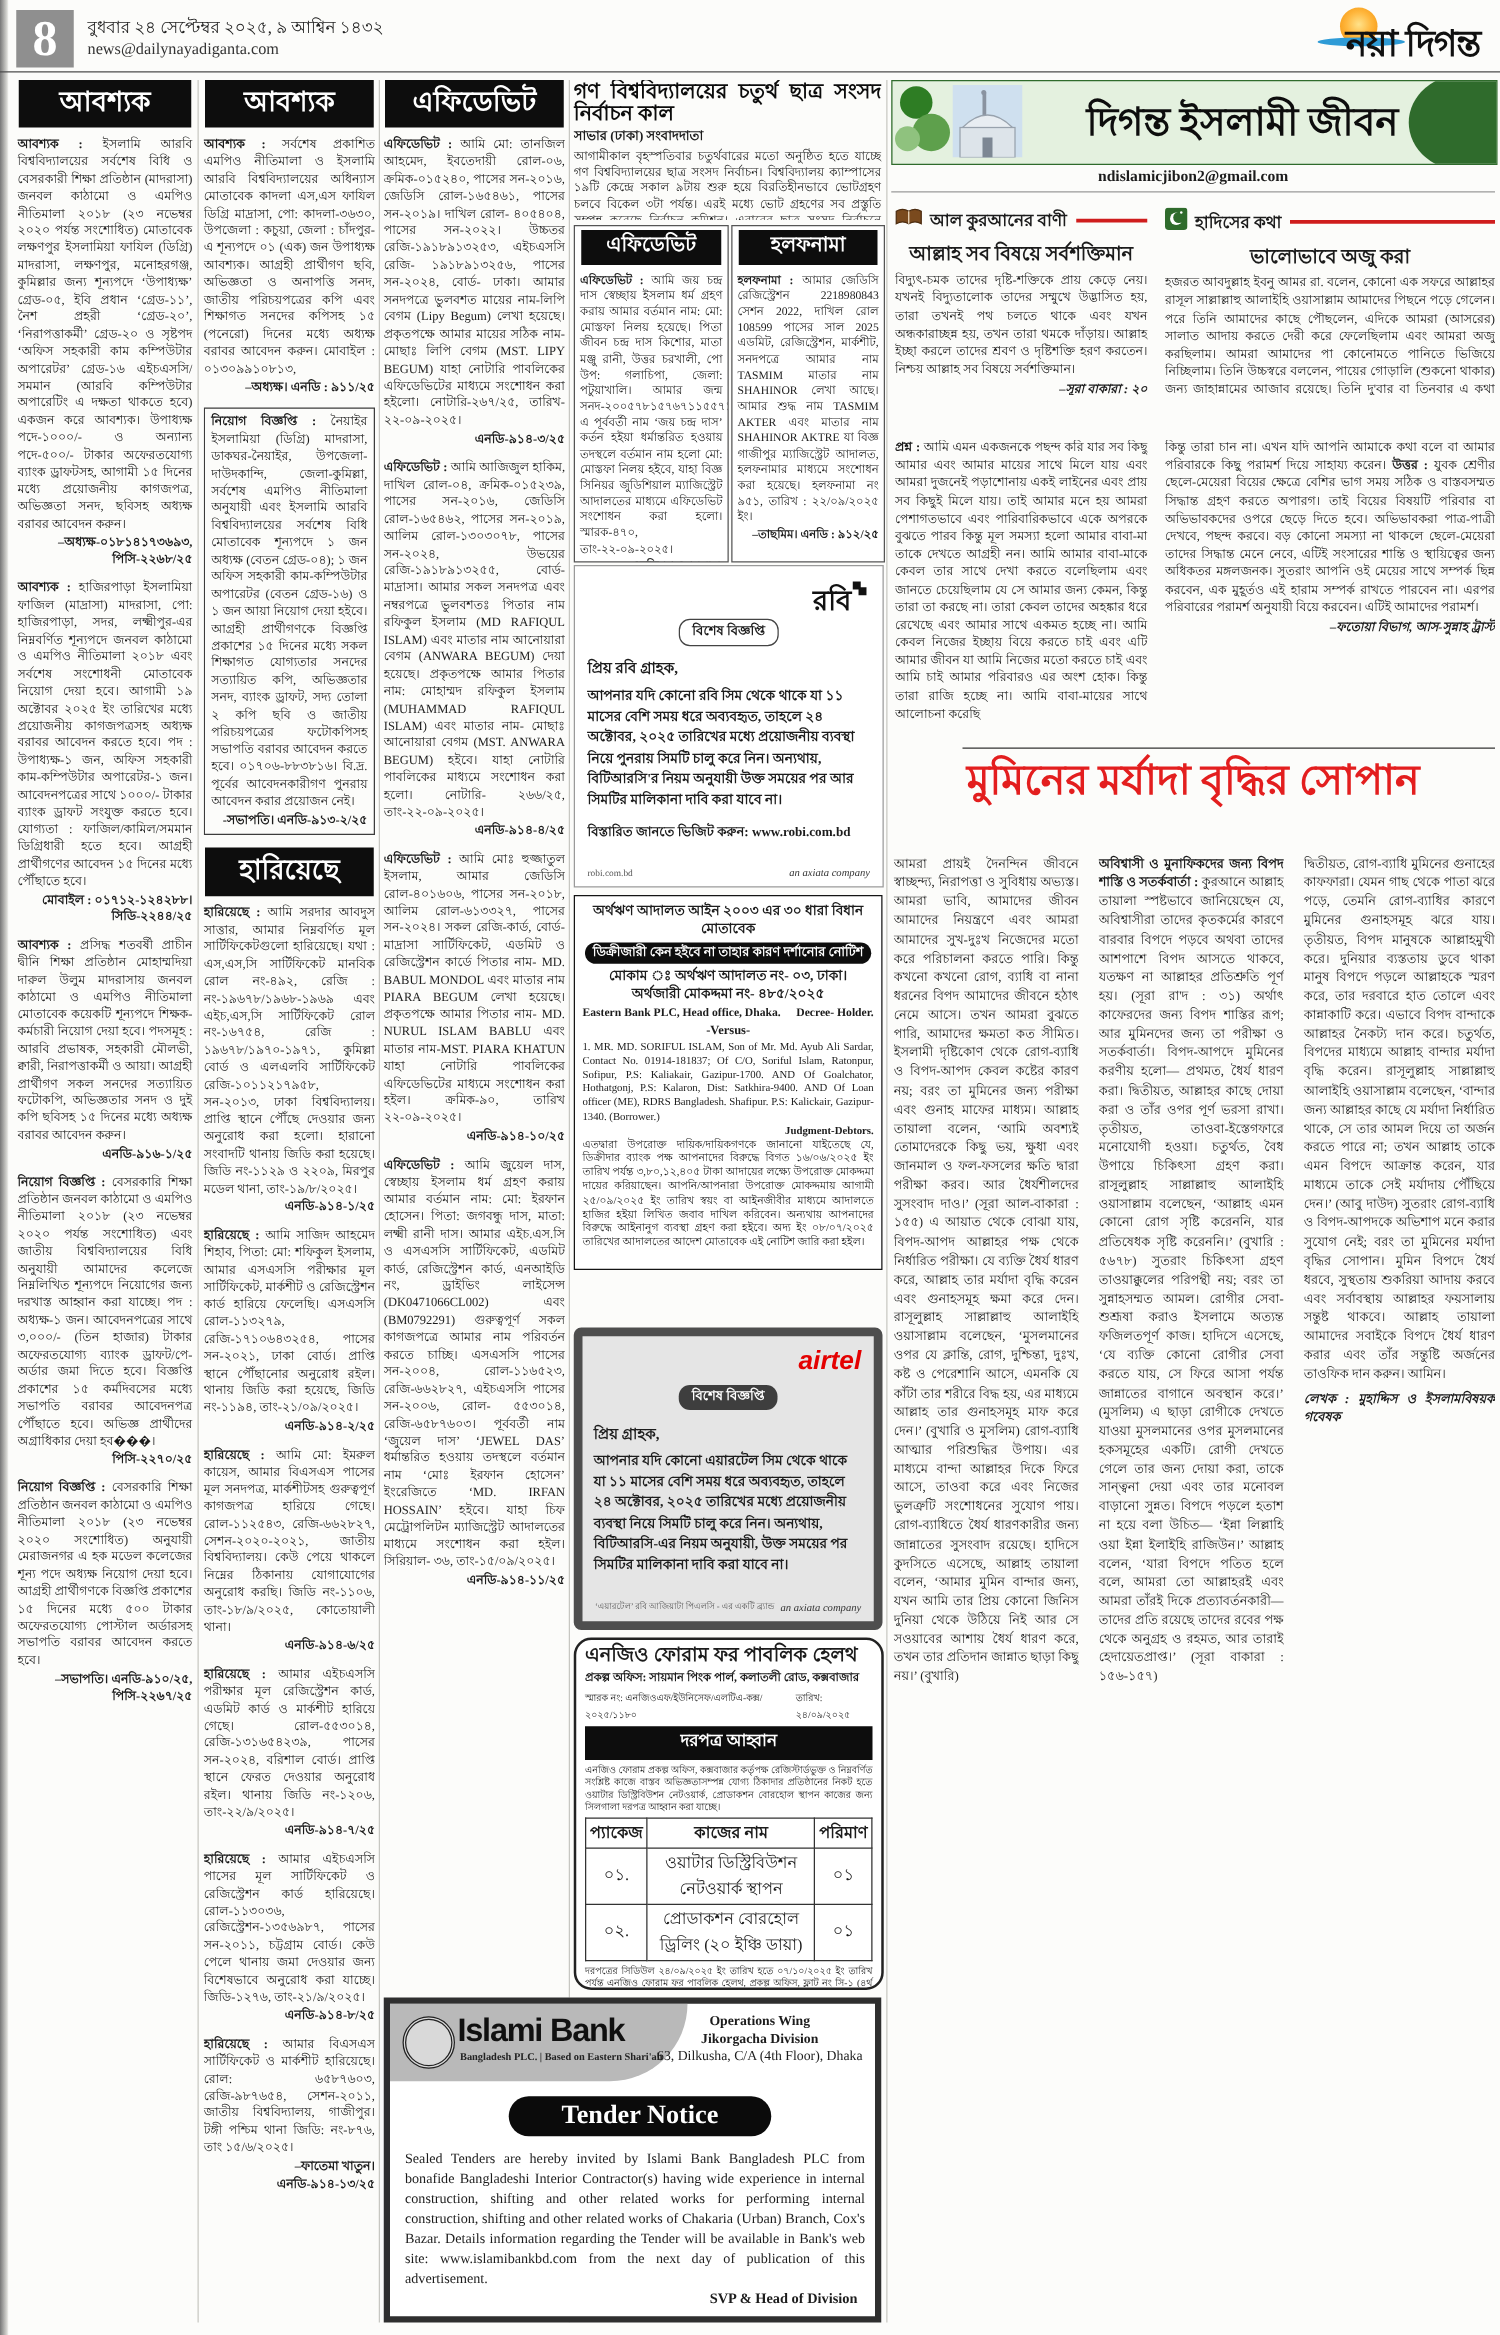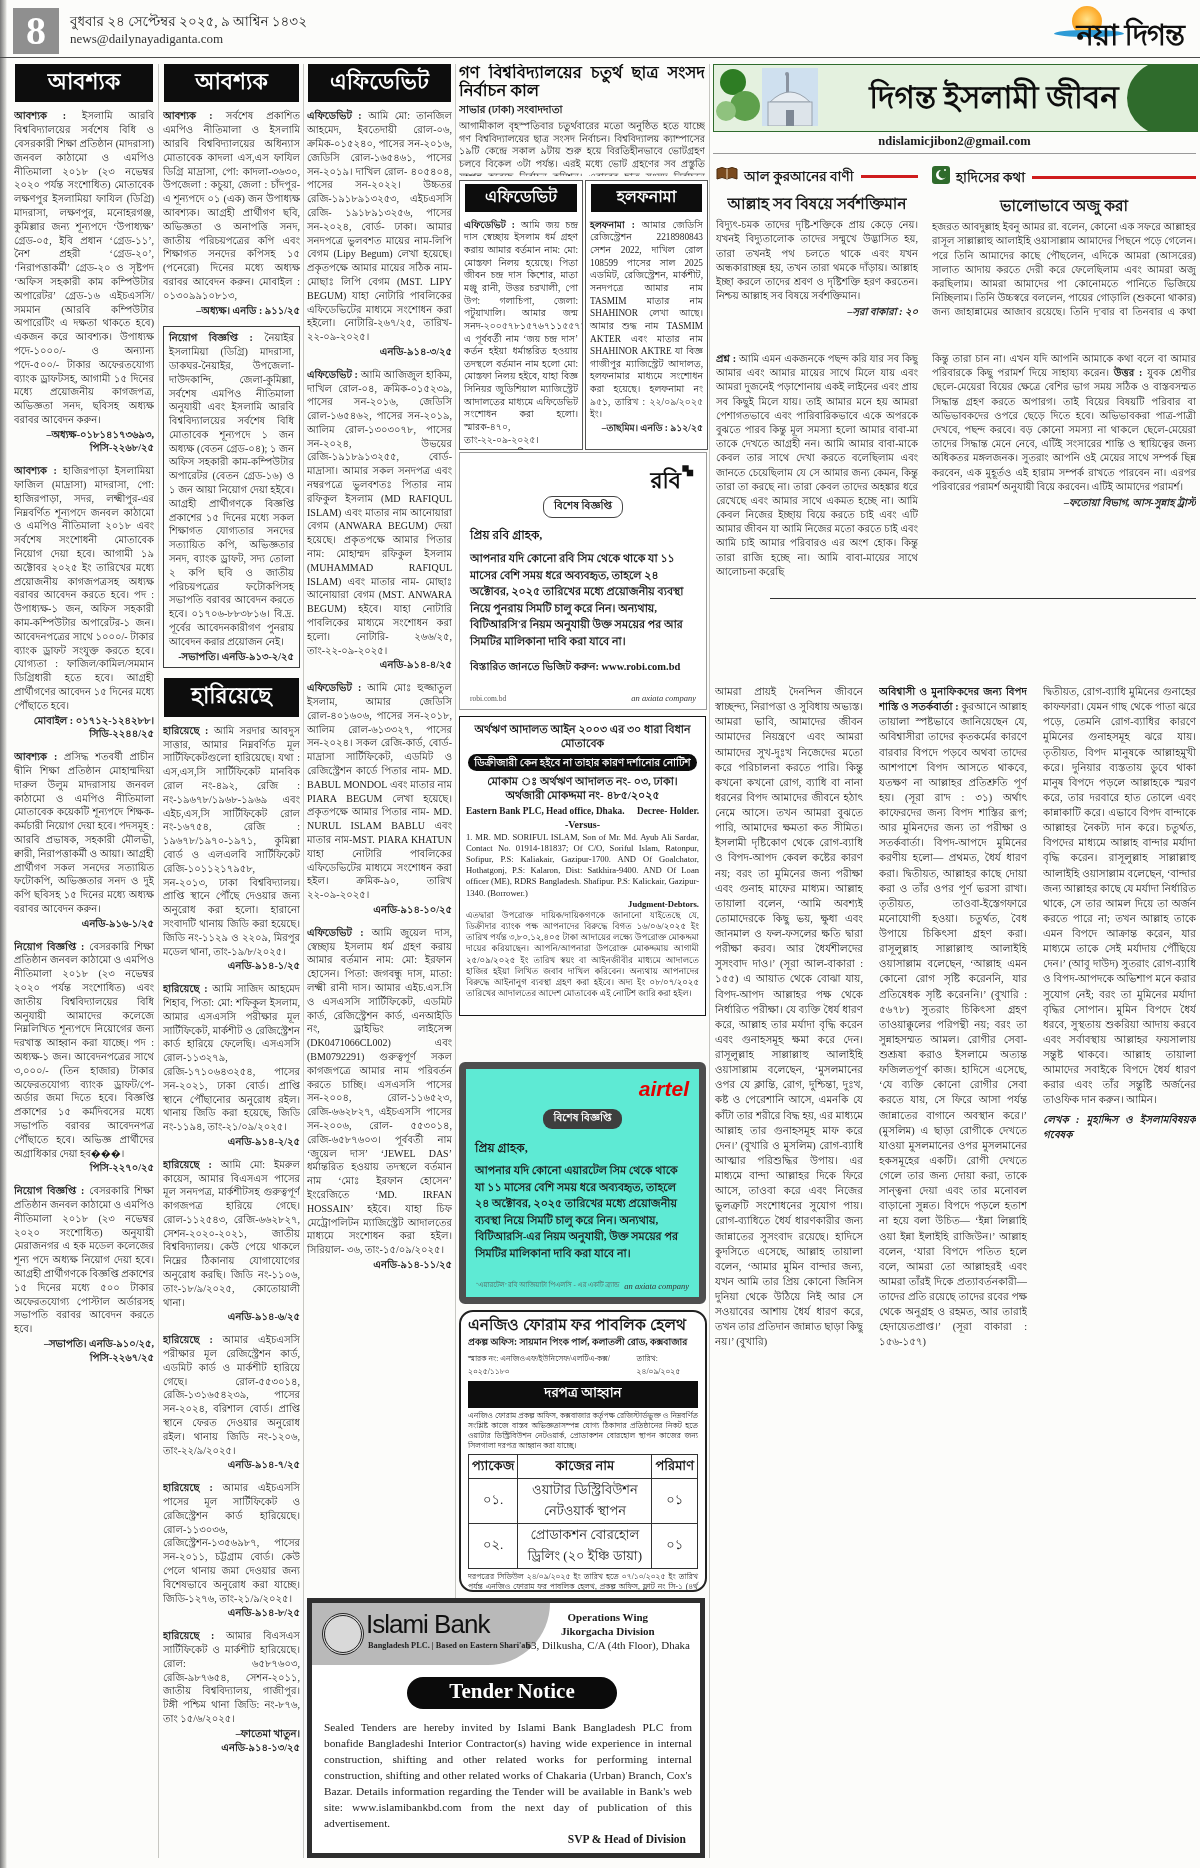--- a/index.html
+++ b/index.html
@@ -45,39 +45,39 @@
   .tiny-left{position:absolute;left:10px;bottom:6px;font-size:7.5px;color:#555;}
   .tiny-right{position:absolute;right:10px;bottom:6px;font-size:8.5px;color:#333;font-style:italic;}
   .court{position:absolute;border:1.5px solid #141414;background:#fff;padding:5px 6px;overflow:hidden;
          font-size:8.6px;line-height:1.3;text-align:justify;}
   .court .c1{text-align:center;font-weight:bold;font-size:11px;}
   .court .pill{background:#0e0e0e;color:#fff;text-align:center;border-radius:10px;font-weight:bold;
                font-size:10.3px;padding:2px 4px;margin:3px 2px;}
   .court .row{display:flex;justify-content:space-between;font-weight:bold;font-size:9.3px;margin-top:2px;}
   .court .vs{text-align:center;font-weight:bold;font-size:10px;margin:1px 0;}
   .court .ra{text-align:right;font-weight:bold;}
-  .airtel{position:absolute;border:7px solid #4e4e4e;border-radius:6px;background:#5eead4;padding:8px 9px;overflow:hidden;}
+  .airtel{position:absolute;border:7px solid #4e4e4e;border-radius:6px;background:#e5e5e5;padding:8px 9px;overflow:hidden;}
   .airtel .alogo{position:absolute;right:10px;top:8px;color:#e40000;font-size:21px;font-weight:bold;
                  font-style:italic;font-family:"Liberation Sans",sans-serif;}
   .badge-dark{display:inline-block;background:#3e3e3e;color:#fff;border-radius:9px;padding:1px 10px 2px;
               font-size:10.5px;font-weight:bold;}
   .airtel .greet{font-weight:bold;font-size:12px;margin-top:10px;}
   .airtel .abody{font-weight:bold;font-size:11px;line-height:1.5;margin-top:3px;text-align:left;}
   .ngo{position:absolute;border:2.5px solid #222;border-radius:14px;background:#fff;padding:5px 7px;overflow:hidden;}
   .ngo .t{font-size:15.5px;font-weight:800;line-height:1.05;font-family:"Liberation Sans",sans-serif;}
   .ngo .st{font-size:9.3px;font-weight:bold;margin-top:2px;}
   .ngo .memo{display:flex;justify-content:space-between;font-size:7.6px;margin-top:2px;}
   .ngo .bar{background:#0d0d0d;color:#fff;text-align:center;font-weight:bold;font-size:13.5px;padding:1px 0 3px;margin:3px 0;}
   .ngo .intro,.ngo .terms{font-size:7.6px;line-height:1.3;text-align:justify;}
   .ngo table{width:100%;border-collapse:collapse;margin:3px 0;font-size:13px;}
   .ngo th,.ngo td{border:1px solid #333;padding:1px 3px;text-align:center;}
   .ibank{position:absolute;border:5px solid #2f2f2f;background:#fff;overflow:hidden;}
   .ibank .blob{position:absolute;left:0;top:0;width:238px;height:62px;background:#b9b9b9;border-radius:0 0 70px 0;}
   .ibank .emb{position:absolute;left:10px;top:10px;width:36px;height:36px;border:3px double #222;border-radius:50%;background:#d9d9d9;}
-  .ibank .bname{position:absolute;left:54px;top:6px;font-size:26px;font-weight:400;color:#101010;
+  .ibank .bname{position:absolute;left:54px;top:6px;font-size:26px;font-weight:700;color:#101010;
                 font-family:"Liberation Sans",sans-serif;letter-spacing:-1px;}
   .ibank .bsub{position:absolute;left:56px;top:38px;font-size:8.3px;font-weight:bold;color:#222;}
   .ibank .addr{position:absolute;right:10px;top:8px;text-align:center;font-size:11px;line-height:1.25;}
   .ibank .pill{position:absolute;left:95px;top:74px;width:210px;background:#0b0b0b;color:#fff;text-align:center;
                border-radius:16px;font-size:21px;font-weight:bold;padding:2px 0 5px;}
   .ibank .body{position:absolute;left:12px;top:116px;width:368px;font-size:11.3px;line-height:1.42;text-align:justify;}
   .ibank .sig{position:absolute;right:14px;bottom:8px;font-weight:bold;font-size:11.5px;}
   .banner{position:absolute;background:#e4f1df;border:1px solid #2f6b2c;overflow:hidden;}
   .banner .cap{position:absolute;right:-20px;top:-6px;width:90px;height:78px;background:#2f6b2c;border-radius:50% 0 0 50%;}
   .banner .c1{position:absolute;left:6px;top:4px;width:26px;height:26px;border-radius:50%;background:#2e7d24;}
@@ -336,20 +336,21 @@
     <span>আমি এমন একজনকে পছন্দ করি যার সব কিছু আমার এবং আমার মায়ের সাথে মিলে যায় এবং আমরা দুজনেই পড়াশোনায় একই লাইনের এবং প্রায় সব কিছুই মিলে যায়। তাই আমার মনে হয় আমরা পেশাগতভাবে এবং পারিবারিকভাবে একে অপরকে বুঝতে পারব কিন্তু মূল সমস্যা হলো আমার বাবা-মা তাকে দেখতে আগ্রহী নন। আমি আমার বাবা-মাকে কেবল তার সাথে দেখা করতে বলেছিলাম এবং জানতে চেয়েছিলাম যে সে আমার জন্য কেমন, কিন্তু তারা তা করছে না। তারা কেবল তাদের অহঙ্কার ধরে রেখেছে এবং আমার সাথে একমত হচ্ছে না। আমি কেবল নিজের ইচ্ছায় বিয়ে করতে চাই এবং এটি আমার জীবন যা আমি নিজের মতো করতে চাই এবং আমি চাই আমার পরিবারও এর অংশ হোক। কিন্তু তারা রাজি হচ্ছে না। আমি বাবা-মায়ের সাথে আলোচনা করেছি</span>
   </div>
   <div class="isl-col" style="left:932px;top:352px;width:264px;height:238px;">
     <span>কিন্তু তারা চান না। এখন যদি আপনি আমাকে কথা বলে বা আমার পরিবারকে কিছু পরামর্শ দিয়ে সাহায্য করেন।</span>
     <b class="lead">উত্তর :</b>
     <span>যুবক শ্রেণীর ছেলে-মেয়েরা বিয়ের ক্ষেত্রে বেশির ভাগ সময় সঠিক ও বাস্তবসম্মত সিদ্ধান্ত গ্রহণ করতে অপারগ। তাই বিয়ের বিষয়টি পরিবার বা অভিভাবকদের ওপরে ছেড়ে দিতে হবে। অভিভাবকরা পাত্র-পাত্রী দেখবে, পছন্দ করবে। বড় কোনো সমস্যা না থাকলে ছেলে-মেয়েরা তাদের সিদ্ধান্ত মেনে নেবে, এটিই সংসারের শান্তি ও স্থায়িত্বের জন্য অধিকতর মঙ্গলজনক। সুতরাং আপনি ওই মেয়ের সাথে সম্পর্ক ছিন্ন করবেন, এক মুহূর্তও এই হারাম সম্পর্ক রাখতে পারবেন না। এরপর পরিবারের পরামর্শ অনুযায়ী বিয়ে করবেন। এটিই আমাদের পরামর্শ।</span>
     <div class="src">–ফতোয়া বিভাগ, আস-সুন্নাহ ট্রাস্ট</div>
   </div>
 
   <div style="position:absolute;left:770px;top:598px;width:426px;border-top:1.5px solid #333;"></div>
+  <div class="art-title" style="left:713px;top:608px;width:483px;">মুমিনের মর্যাদা বৃদ্ধির সোপান</div>
 
   <div class="art-col" style="left:715px;top:684px;width:148px;height:1172px;">
     <span>আমরা প্রায়ই দৈনন্দিন জীবনে স্বাচ্ছন্দ্য, নিরাপত্তা ও সুবিধায় অভ্যস্ত। আমরা ভাবি, আমাদের জীবন আমাদের নিয়ন্ত্রণে এবং আমরা আমাদের সুখ-দুঃখ নিজেদের মতো করে পরিচালনা করতে পারি। কিন্তু কখনো কখনো রোগ, ব্যাধি বা নানা ধরনের বিপদ আমাদের জীবনে হঠাৎ নেমে আসে। তখন আমরা বুঝতে পারি, আমাদের ক্ষমতা কত সীমিত। ইসলামী দৃষ্টিকোণ থেকে রোগ-ব্যাধি ও বিপদ-আপদ কেবল কষ্টের কারণ নয়; বরং তা মুমিনের জন্য পরীক্ষা এবং গুনাহ মাফের মাধ্যম। আল্লাহ তায়ালা বলেন, ‘আমি অবশ্যই তোমাদেরকে কিছু ভয়, ক্ষুধা এবং জানমাল ও ফল-ফসলের ক্ষতি দ্বারা পরীক্ষা করব। আর ধৈর্যশীলদের সুসংবাদ দাও।’ (সূরা আল-বাকারা : ১৫৫) এ আয়াত থেকে বোঝা যায়, বিপদ-আপদ আল্লাহর পক্ষ থেকে নির্ধারিত পরীক্ষা। যে ব্যক্তি ধৈর্য ধারণ করে, আল্লাহ তার মর্যাদা বৃদ্ধি করেন এবং গুনাহসমূহ ক্ষমা করে দেন। রাসূলুল্লাহ সাল্লাল্লাহু আলাইহি ওয়াসাল্লাম বলেছেন, ‘মুসলমানের ওপর যে ক্লান্তি, রোগ, দুশ্চিন্তা, দুঃখ, কষ্ট ও পেরেশানি আসে, এমনকি যে কাঁটা তার শরীরে বিদ্ধ হয়, এর মাধ্যমে আল্লাহ তার গুনাহসমূহ মাফ করে দেন।’ (বুখারি ও মুসলিম) রোগ-ব্যাধি আত্মার পরিশুদ্ধির উপায়। এর মাধ্যমে বান্দা আল্লাহর দিকে ফিরে আসে, তাওবা করে এবং নিজের ভুলত্রুটি সংশোধনের সুযোগ পায়। রোগ-ব্যাধিতে ধৈর্য ধারণকারীর জন্য জান্নাতের সুসংবাদ রয়েছে। হাদিসে কুদসিতে এসেছে, আল্লাহ তায়ালা বলেন, ‘আমার মুমিন বান্দার জন্য, যখন আমি তার প্রিয় কোনো জিনিস দুনিয়া থেকে উঠিয়ে নিই আর সে সওয়াবের আশায় ধৈর্য ধারণ করে, তখন তার প্রতিদান জান্নাত ছাড়া কিছু নয়।’ (বুখারি)</span>
   </div>
   <div class="art-col" style="left:879px;top:684px;width:148px;height:1172px;">
     <b class="lead">অবিশ্বাসী ও মুনাফিকদের জন্য বিপদ শাস্তি ও সতর্কবার্তা :</b>
     <span>কুরআনে আল্লাহ তায়ালা স্পষ্টভাবে জানিয়েছেন যে, অবিশ্বাসীরা তাদের কৃতকর্মের কারণে বারবার বিপদে পড়বে অথবা তাদের আশপাশে বিপদ আসতে থাকবে, যতক্ষণ না আল্লাহর প্রতিশ্রুতি পূর্ণ হয়। (সূরা রা'দ : ৩১) অর্থাৎ কাফেরদের জন্য বিপদ শাস্তির রূপ; আর মুমিনদের জন্য তা পরীক্ষা ও সতর্কবার্তা। বিপদ-আপদে মুমিনের করণীয় হলো— প্রথমত, ধৈর্য ধারণ করা। দ্বিতীয়ত, আল্লাহর কাছে দোয়া করা ও তাঁর ওপর পূর্ণ ভরসা রাখা। তৃতীয়ত, তাওবা-ইস্তেগফারে মনোযোগী হওয়া। চতুর্থত, বৈধ উপায়ে চিকিৎসা গ্রহণ করা। রাসূলুল্লাহ সাল্লাল্লাহু আলাইহি ওয়াসাল্লাম বলেছেন, ‘আল্লাহ এমন কোনো রোগ সৃষ্টি করেননি, যার প্রতিষেধক সৃষ্টি করেননি।’ (বুখারি : ৫৬৭৮) সুতরাং চিকিৎসা গ্রহণ তাওয়াক্কুলের পরিপন্থী নয়; বরং তা সুন্নাহসম্মত আমল। রোগীর সেবা-শুশ্রূষা করাও ইসলামে অত্যন্ত ফজিলতপূর্ণ কাজ। হাদিসে এসেছে, ‘যে ব্যক্তি কোনো রোগীর সেবা করতে যায়, সে ফিরে আসা পর্যন্ত জান্নাতের বাগানে অবস্থান করে।’ (মুসলিম) এ ছাড়া রোগীকে দেখতে যাওয়া মুসলমানের ওপর মুসলমানের হকসমূহের একটি। রোগী দেখতে গেলে তার জন্য দোয়া করা, তাকে সান্ত্বনা দেয়া এবং তার মনোবল বাড়ানো সুন্নত। বিপদে পড়লে হতাশ না হয়ে বলা উচিত— ‘ইন্না লিল্লাহি ওয়া ইন্না ইলাইহি রাজিউন।’ আল্লাহ বলেন, ‘যারা বিপদে পতিত হলে বলে, আমরা তো আল্লাহরই এবং আমরা তাঁরই দিকে প্রত্যাবর্তনকারী— তাদের প্রতি রয়েছে তাদের রবের পক্ষ থেকে অনুগ্রহ ও রহমত, আর তারাই হেদায়েতপ্রাপ্ত।’ (সূরা বাকারা : ১৫৬-১৫৭)</span>
   </div>
   <div class="art-col" style="left:1043px;top:684px;width:153px;height:1172px;">
     <span>দ্বিতীয়ত, রোগ-ব্যাধি মুমিনের গুনাহের কাফফারা। যেমন গাছ থেকে পাতা ঝরে পড়ে, তেমনি রোগ-ব্যাধির কারণে মুমিনের গুনাহসমূহ ঝরে যায়। তৃতীয়ত, বিপদ মানুষকে আল্লাহমুখী করে। দুনিয়ার ব্যস্ততায় ডুবে থাকা মানুষ বিপদে পড়লে আল্লাহকে স্মরণ করে, তার দরবারে হাত তোলে এবং কান্নাকাটি করে। এভাবে বিপদ বান্দাকে আল্লাহর নৈকট্য দান করে। চতুর্থত, বিপদের মাধ্যমে আল্লাহ বান্দার মর্যাদা বৃদ্ধি করেন। রাসূলুল্লাহ সাল্লাল্লাহু আলাইহি ওয়াসাল্লাম বলেছেন, ‘বান্দার জন্য আল্লাহর কাছে যে মর্যাদা নির্ধারিত থাকে, সে তার আমল দিয়ে তা অর্জন করতে পারে না; তখন আল্লাহ তাকে এমন বিপদে আক্রান্ত করেন, যার মাধ্যমে তাকে সেই মর্যাদায় পৌঁছিয়ে দেন।’ (আবু দাউদ) সুতরাং রোগ-ব্যাধি ও বিপদ-আপদকে অভিশাপ মনে করার সুযোগ নেই; বরং তা মুমিনের মর্যাদা বৃদ্ধির সোপান। মুমিন বিপদে ধৈর্য ধরবে, সুস্থতায় শুকরিয়া আদায় করবে এবং সর্বাবস্থায় আল্লাহর ফয়সালায় সন্তুষ্ট থাকবে। আল্লাহ তায়ালা আমাদের সবাইকে বিপদে ধৈর্য ধারণ করার এবং তাঁর সন্তুষ্টি অর্জনের তাওফিক দান করুন। আমিন।</span>

